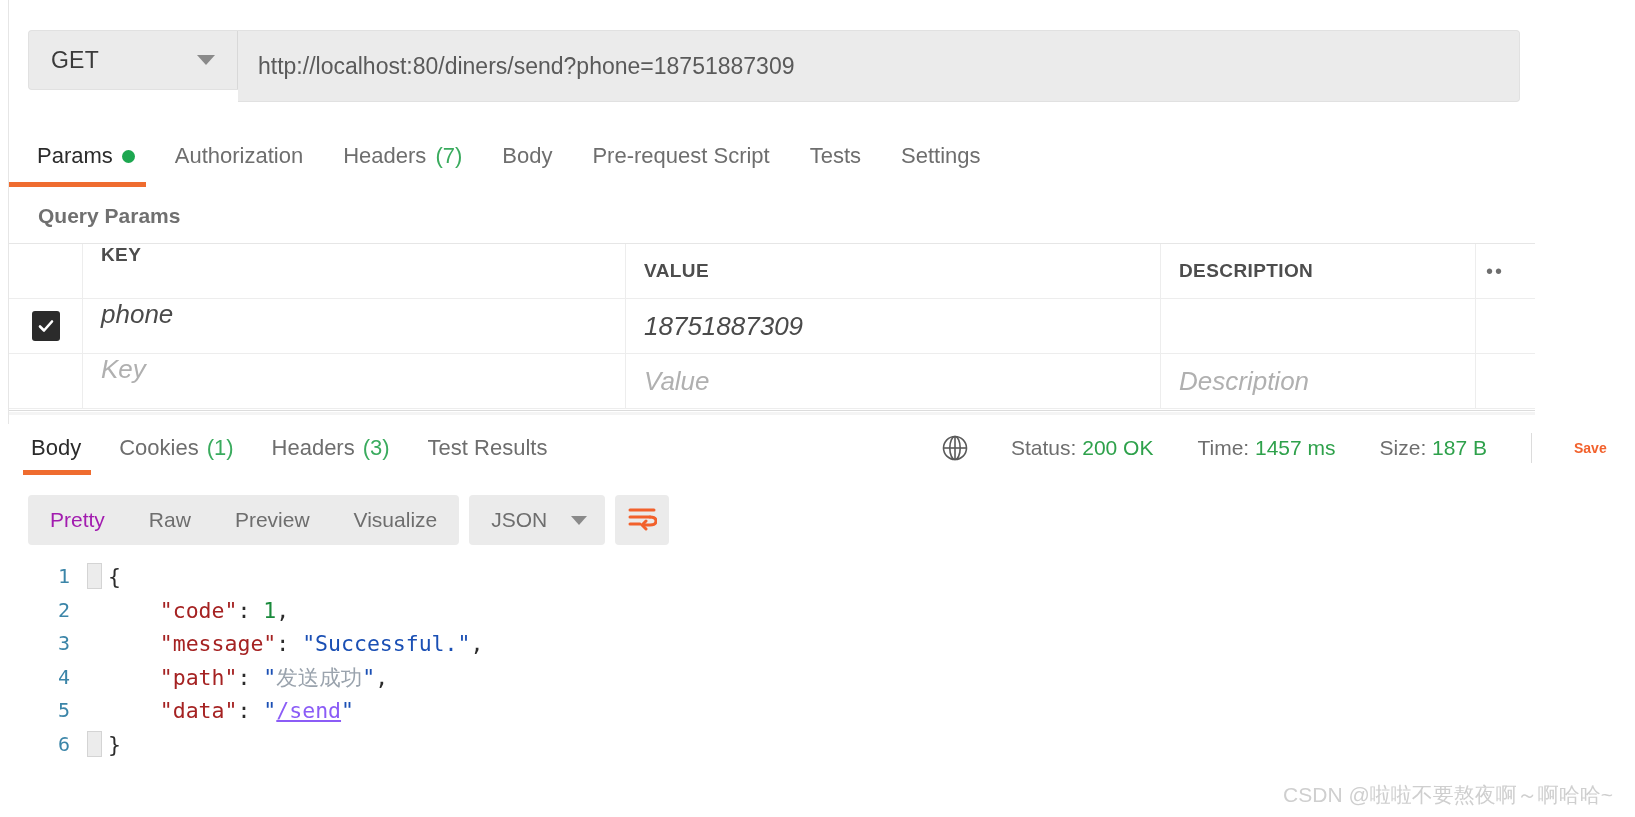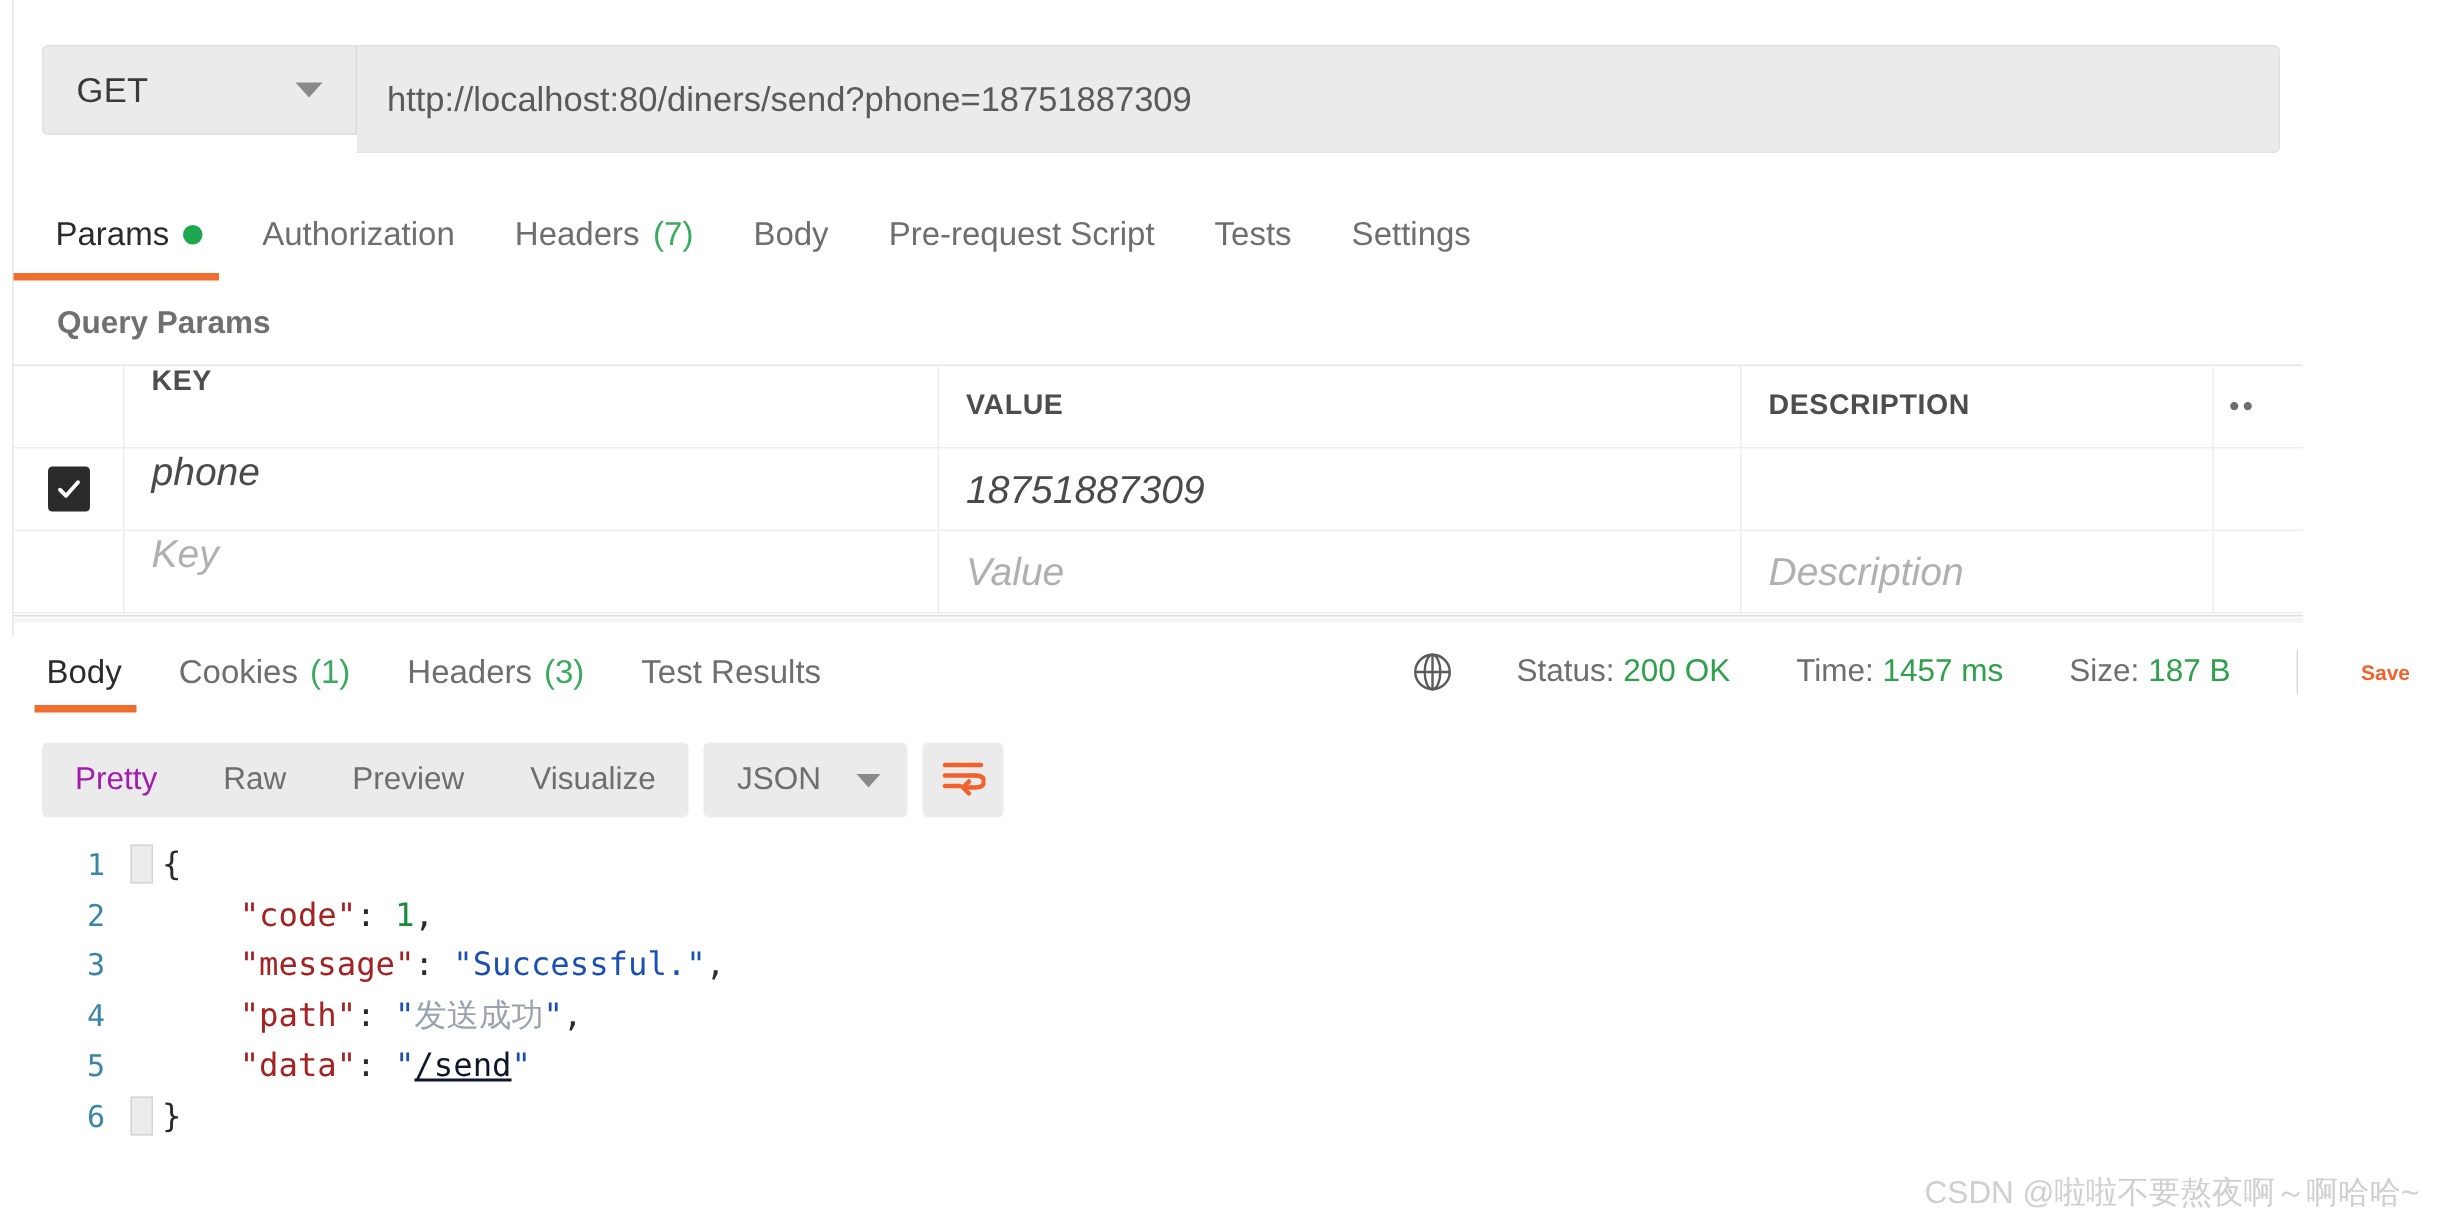--- a/index.html
+++ b/index.html
@@ -229,21 +229,21 @@
   .fold .box {
     position: absolute; left: 1px; top: 3px; width: 15px; height: 26px;
     background: #ececec; border: 1px solid #d4d4d4;
   }
   .ctext { white-space: pre; padding-left: 6px; }
   .k-punct { color: #2b2b2b; }
   .k-key { color: #a52222; }
   .k-str { color: #1a4fb4; }
   .k-num { color: #1a8a3c; }
   .k-cjk { color: #9aa3ad; }
-  .k-link { color: #0f172a; text-decoration: underline; }
+  .k-link { color: #8b5cf6; text-decoration: underline; }
 
   
   .wm {
     position: absolute; right: 22px; bottom: 8px;
     font-size: 21px; color: #cfcfcf;
     white-space: nowrap;
   }
 </style>
 </head>
 <body>

